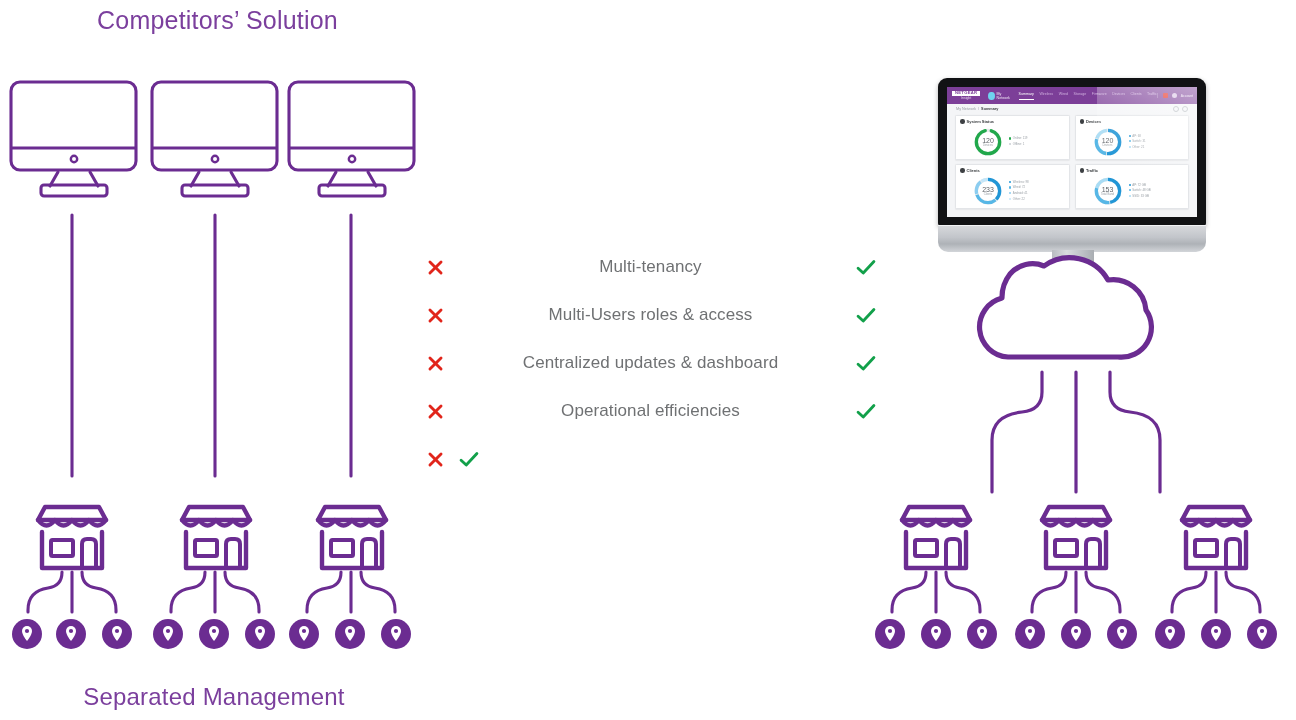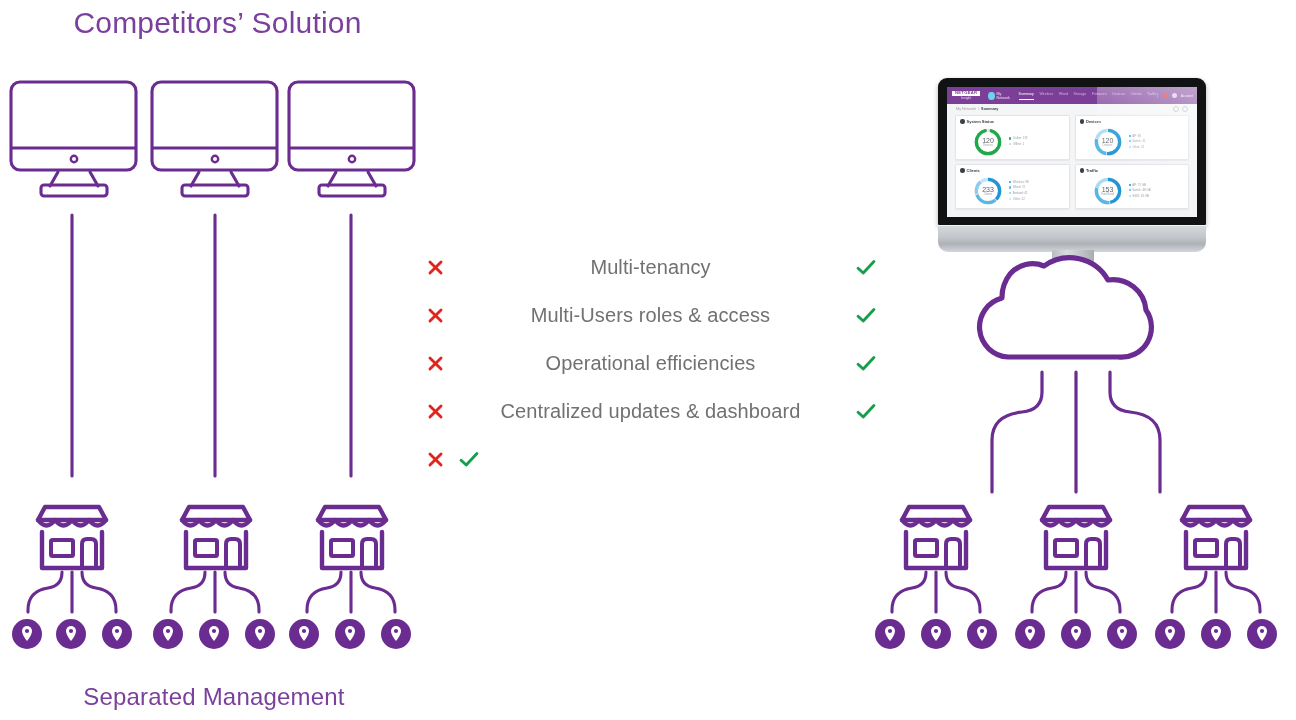--- a/index.html
+++ b/index.html
@@ -12,21 +12,21 @@
     width: 1296px; height: 720px;
     position: relative; overflow: hidden;
     font-family: "Liberation Sans", sans-serif;
     color: #6b2c91;
   }
   .stage { position: absolute; inset: 0; }
 
   
   .col-title {
     position: absolute;
-    font-size: 30px;
+    font-size: 25px;
     font-weight: 400;
     color: #7b3f9d;
     letter-spacing: .2px;
     white-space: nowrap;
     text-align: center;
     padding-left: 20px;
   }
   #title-left  { left: 0;   top: 6px;  width: 415px; }
   #title-right { left: 880px; top: 6px; width: 390px; }
 
@@ -67,21 +67,21 @@
     font-size: 25px;
     line-height: 1;
     font-weight: 700;
   }
   .mark.cross { color: #e1251b; }
   .mark.check { color: #12a04a; }
   .mark svg { display: block; margin: 0 auto; }
   .feature-label {
     flex: 1 1 auto;
     text-align: center;
-    font-size: 20px;
+    font-size: 17px;
     color: #6f7173;
     font-weight: 400;
     white-space: nowrap;
     letter-spacing: .1px;
   }
 
   
   #imac {
     position: absolute;
     left: 935px; top: 78px;
@@ -701,53 +701,53 @@
           </svg>
       </span>
     </div>
 
     <div class="feature-row">
       <span class="mark cross">
         <svg width="19" height="19" viewBox="0 0 24 24">
             <path d="M5 5 L19 19 M19 5 L5 19" stroke="#e1251b" stroke-width="3.6" stroke-linecap="round" fill="none"></path>
           </svg>
       </span>
+      <span class="feature-label">Centralized updates &amp; dashboard</span>
+      <span class="mark check">
+        <svg width="22" height="19" viewBox="0 0 26 24">
+            <path d="M3 13 L9.5 19 L23 4.5" stroke="#12a04a" stroke-width="3.6" stroke-linecap="round" stroke-linejoin="round" fill="none"></path>
+          </svg>
+      </span>
+    </div>
+
+    <div class="feature-row">
+      <span class="mark cross">
+        <svg width="19" height="19" viewBox="0 0 24 24">
+            <path d="M5 5 L19 19 M19 5 L5 19" stroke="#e1251b" stroke-width="3.6" stroke-linecap="round" fill="none"></path>
+          </svg>
+      </span>
       <span class="feature-label">Operational efficiencies</span>
       <span class="mark check">
         <svg width="22" height="19" viewBox="0 0 26 24">
             <path d="M3 13 L9.5 19 L23 4.5" stroke="#12a04a" stroke-width="3.6" stroke-linecap="round" stroke-linejoin="round" fill="none"></path>
           </svg>
       </span>
     </div>
 
     <div class="feature-row">
       <span class="mark cross">
         <svg width="19" height="19" viewBox="0 0 24 24">
             <path d="M5 5 L19 19 M19 5 L5 19" stroke="#e1251b" stroke-width="3.6" stroke-linecap="round" fill="none"></path>
           </svg>
       </span>
-      <span class="feature-label">Centralized updates &amp; dashboard</span>
       <span class="mark check">
         <svg width="22" height="19" viewBox="0 0 26 24">
             <path d="M3 13 L9.5 19 L23 4.5" stroke="#12a04a" stroke-width="3.6" stroke-linecap="round" stroke-linejoin="round" fill="none"></path>
           </svg>
       </span>
     </div>
 
-    <div class="feature-row">
-      <span class="mark cross">
-        <svg width="19" height="19" viewBox="0 0 24 24">
-            <path d="M5 5 L19 19 M19 5 L5 19" stroke="#e1251b" stroke-width="3.6" stroke-linecap="round" fill="none"></path>
-          </svg>
-      </span>
-      <span class="mark check">
-        <svg width="22" height="19" viewBox="0 0 26 24">
-            <path d="M3 13 L9.5 19 L23 4.5" stroke="#12a04a" stroke-width="3.6" stroke-linecap="round" stroke-linejoin="round" fill="none"></path>
-          </svg>
-      </span>
-    </div>
-
   </div>
 
   <div class="col-footer" id="footer-left">Separated Management</div>
 
 
 </div>
 
 </body></html>

